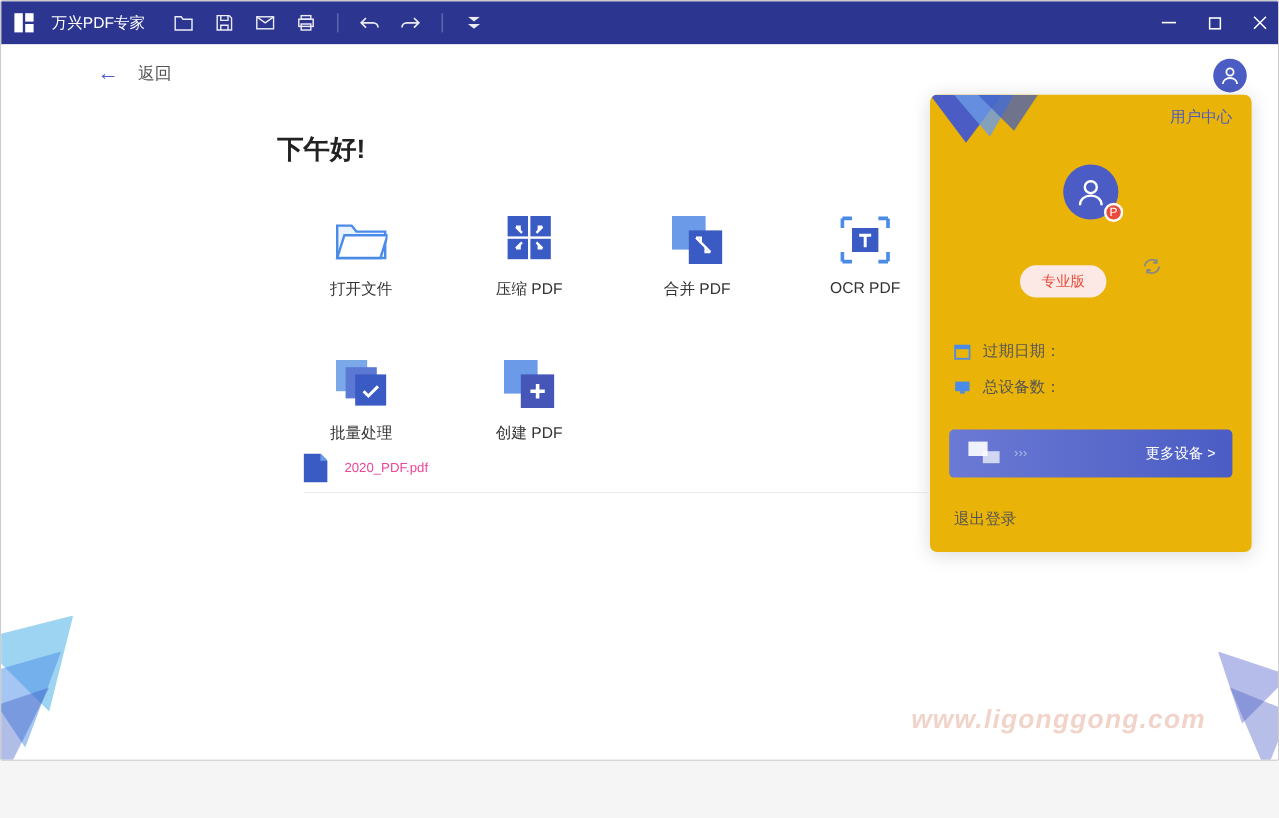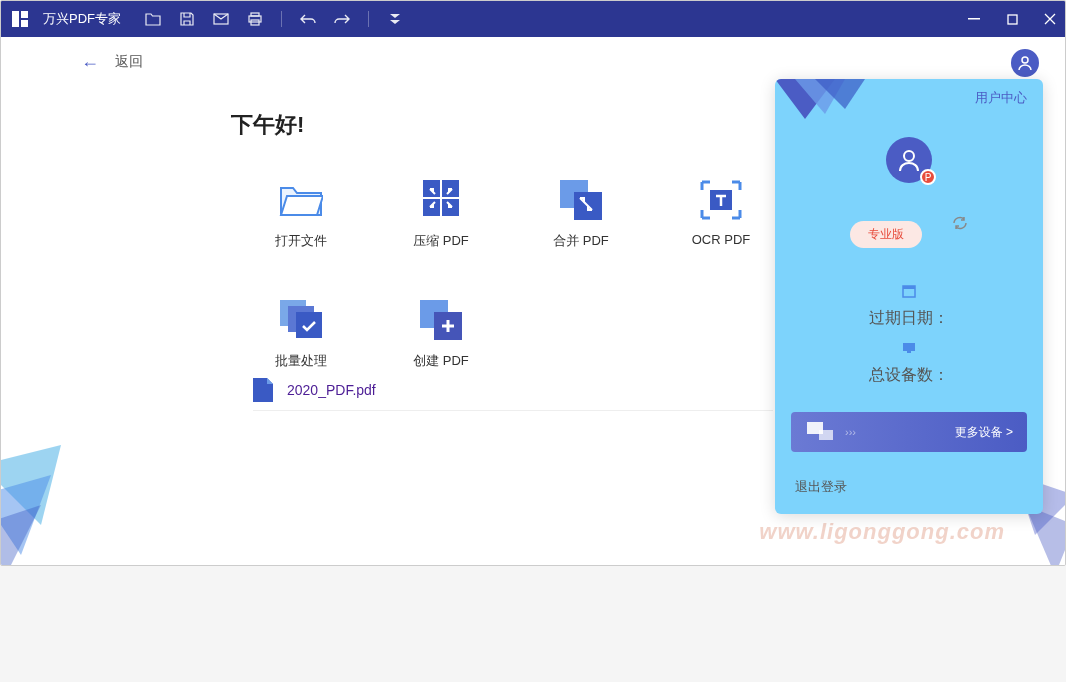--- a/index.html
+++ b/index.html
@@ -1,17 +1,17 @@
 <!DOCTYPE html>
 <html><head>
 <meta charset="utf-8">
 <style>
 * { margin: 0; padding: 0; box-sizing: border-box; font-family: "Microsoft YaHei", Arial, sans-serif; }
 body { background: #f5f5f5; width: 1066px; height: 682px; overflow: hidden; position: relative; }
-.window { width: 1066px; height: 566px; background: #fff; border: 1px solid #ccc; border-radius: 2px; position: relative; overflow: hidden; }
+.window { width: 1066px; height: 634px; background: #fff; border: 1px solid #ccc; border-radius: 2px; position: relative; overflow: hidden; }
 .titlebar { height: 36px; background: #2c3691; display: flex; align-items: center; padding: 0 8px; color: #fff; }
 .logo { width: 22px; height: 22px; margin-right: 12px; display: flex; align-items: center; justify-content: center; }
 .app-title { font-size: 13px; margin-right: 24px; }
 .tb-icons { display: flex; gap: 18px; align-items: center; }
 .tb-icon { width: 16px; height: 16px; opacity: 0.9; cursor: pointer; display: flex; align-items: center; justify-content: center; }
 .tb-sep { width: 1px; height: 16px; background: rgba(255,255,255,0.3); }
 .win-controls { margin-left: auto; display: flex; gap: 24px; }
 .win-btn { width: 14px; height: 14px; cursor: pointer; display: flex; align-items: center; justify-content: center; }
 .content { position: relative; height: calc(100% - 36px); background: #fff; }
 .back-row { padding: 14px 80px; display: flex; align-items: center; gap: 16px; }
@@ -19,32 +19,32 @@
 .back-text { color: #555; font-size: 14px; cursor: pointer; }
 .user-btn { position: absolute; top: 12px; right: 26px; width: 28px; height: 28px; border-radius: 50%; background: #4b5cc4; display: flex; align-items: center; justify-content: center; cursor: pointer; z-index: 5; }
 .greeting { font-size: 22px; font-weight: bold; color: #222; margin: 24px 0 40px 230px; }
 .actions { display: grid; grid-template-columns: repeat(4, 140px); gap: 50px 0; margin-left: 230px; width: 560px; }
 .action { display: flex; flex-direction: column; align-items: center; gap: 12px; cursor: pointer; }
 .action-icon { width: 44px; height: 40px; display: flex; align-items: center; justify-content: center; }
 .action-label { font-size: 13px; color: #333; }
 .recent-title { font-size: 15px; font-weight: bold; color: #222; margin: 50px 0 20px 230px; }
 .recent-item { display: flex; align-items: center; gap: 14px; margin-left: 252px; padding: 8px 0; cursor: pointer; border-bottom: 1px solid #eee; width: 520px; }
 .file-icon { width: 20px; height: 24px; }
-.file-name { font-size: 14px; color: #4c1d95; }
-
-.panel { position: absolute; top: 42px; right: 22px; width: 268px; background: #7dd3fc; border-radius: 6px; box-shadow: 0 2px 16px rgba(0,0,0,0.15); z-index: 10; overflow: hidden; }
+.file-name { font-size: 11px; color: #ec4899; }
+
+.panel { position: absolute; top: 42px; right: 22px; width: 268px; background: #eab308; border-radius: 6px; box-shadow: 0 2px 16px rgba(0,0,0,0.15); z-index: 10; overflow: hidden; }
 .panel-deco { position: absolute; top: 0; left: 0; width: 90px; height: 56px; }
 .panel-link { text-align: right; padding: 10px 16px; font-size: 13px; color: #4b5cc4; cursor: pointer; }
 .avatar-wrap { display: flex; justify-content: center; margin: 20px 0 18px; position: relative; }
 .avatar { width: 46px; height: 46px; border-radius: 50%; background: #4b5cc4; display: flex; align-items: center; justify-content: center; position: relative; }
 .avatar-badge { position: absolute; bottom: -2px; right: -4px; width: 16px; height: 16px; border-radius: 50%; background: #e74c3c; color: #fff; font-size: 10px; display: flex; align-items: center; justify-content: center; border: 2px solid #fff; }
 .plan-row { display: flex; justify-content: center; align-items: center; gap: 30px; margin-bottom: 30px; }
 .plan-badge { background: #fce8e4; color: #e74c3c; font-size: 12px; padding: 5px 18px; border-radius: 14px; margin-top: 20px; }
 .refresh { color: #888; cursor: pointer; }
-.info-row { display: flex; align-items: center; gap: 10px; padding: 6px 20px; font-size: 16px; color: #555; flex-direction: column; }
+.info-row { display: flex; align-items: center; gap: 10px; padding: 6px 20px; font-size: 13px; color: #555; }
 .info-icon { width: 14px; height: 14px; }
 .device-bar { margin: 20px 16px 18px; height: 40px; background: linear-gradient(90deg, #6b7ad4 0%, #4b5cc4 100%); border-radius: 4px; display: flex; align-items: center; padding: 0 14px; cursor: pointer; position: relative; }
 .device-img { width: 30px; height: 24px; }
 .device-text { margin-left: auto; color: #fff; font-size: 12px; }
 .logout { padding: 8px 20px 18px; font-size: 13px; color: #555; cursor: pointer; }
 
 .deco-bl { position: absolute; bottom: -20px; left: -20px; width: 120px; height: 140px; z-index: 1; }
 .deco-br { position: absolute; bottom: -10px; right: -10px; width: 100px; height: 100px; z-index: 1; }
 .watermark { position: absolute; bottom: 20px; right: 60px; font-size: 22px; font-style: italic; font-weight: bold; color: rgba(200,80,40,0.25); letter-spacing: 1px; z-index: 2; }
 </style>

